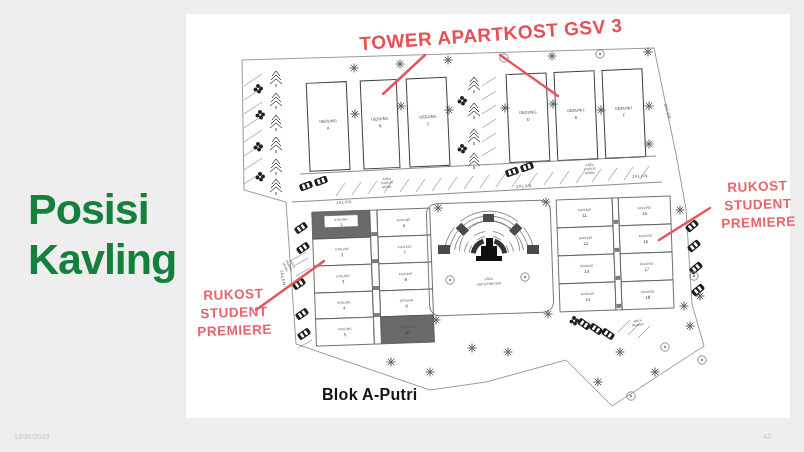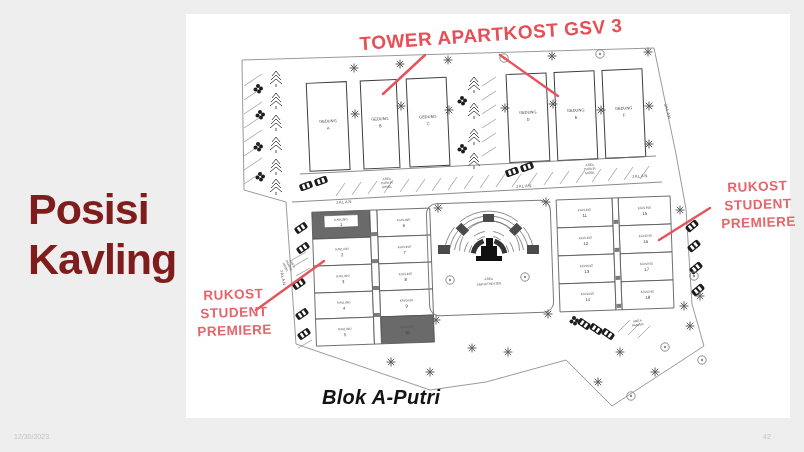--- a/index.html
+++ b/index.html
@@ -4,43 +4,43 @@
 <style>
   html,body{margin:0;padding:0;}
   body{
     width:804px;height:452px;position:relative;overflow:hidden;
     background:#efeeee;
     font-family:"Liberation Sans","DejaVu Sans",sans-serif;
     -webkit-font-smoothing:antialiased;
   }
   .big-title{
     position:absolute;left:28px;top:184px;width:170px;
-    font-size:43px;line-height:50px;font-weight:600;color:#7f1d1d;
+    font-size:43px;line-height:50px;font-weight:600;color:#15803d;
     letter-spacing:-1px;
   }
   .panel{
     position:absolute;left:186px;top:14px;width:604px;height:404px;
     background:#ffffff;
   }
   .panel svg{position:absolute;left:0;top:0;}
   .tower-title{
     position:absolute;left:140px;top:10px;width:330px;text-align:center;
     font-size:19px;font-weight:bold;color:#e64f56;letter-spacing:.5px;
     transform:rotate(-4deg);
   }
   .rukost{
     position:absolute;width:100px;text-align:center;
     font-size:13.5px;line-height:18px;font-weight:bold;color:#e7646a;
     letter-spacing:.5px;transform:rotate(-2deg);
   }
   .rukost-left{left:-2px;top:272px;}
   .rukost-right{left:522px;top:164px;}
   .blok-label{
-    position:absolute;font-size:20px;font-weight:600;color:#141414;
-    letter-spacing:.3px;white-space:nowrap;font-style:italic;
+    position:absolute;font-size:16px;font-weight:600;color:#141414;
+    letter-spacing:.3px;white-space:nowrap;
   }
   .blok-a{left:136px;top:372px;}
   .blok-b{left:366px;top:370px;}
   .footer{position:absolute;font-size:7px;color:#c3c2c2;}
   .footer-date{left:14px;top:433px;}
   .footer-page{left:763px;top:433px;}
   text{fill:#3d3d3d;font-family:"Liberation Sans","DejaVu Sans",sans-serif;}
   .lbl{font-size:4px;}
   .lbl-num{font-size:4.4px;}
   .lbl-road{font-size:4.2px;letter-spacing:.6px;fill:#555;}

